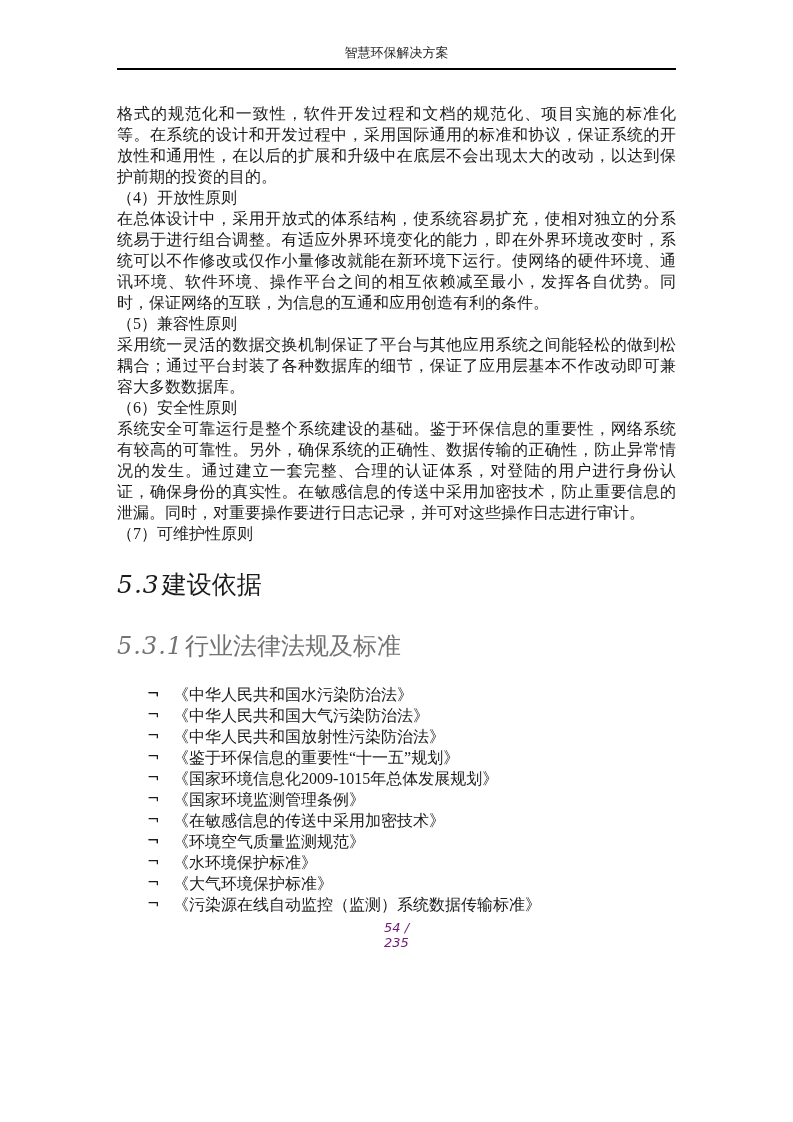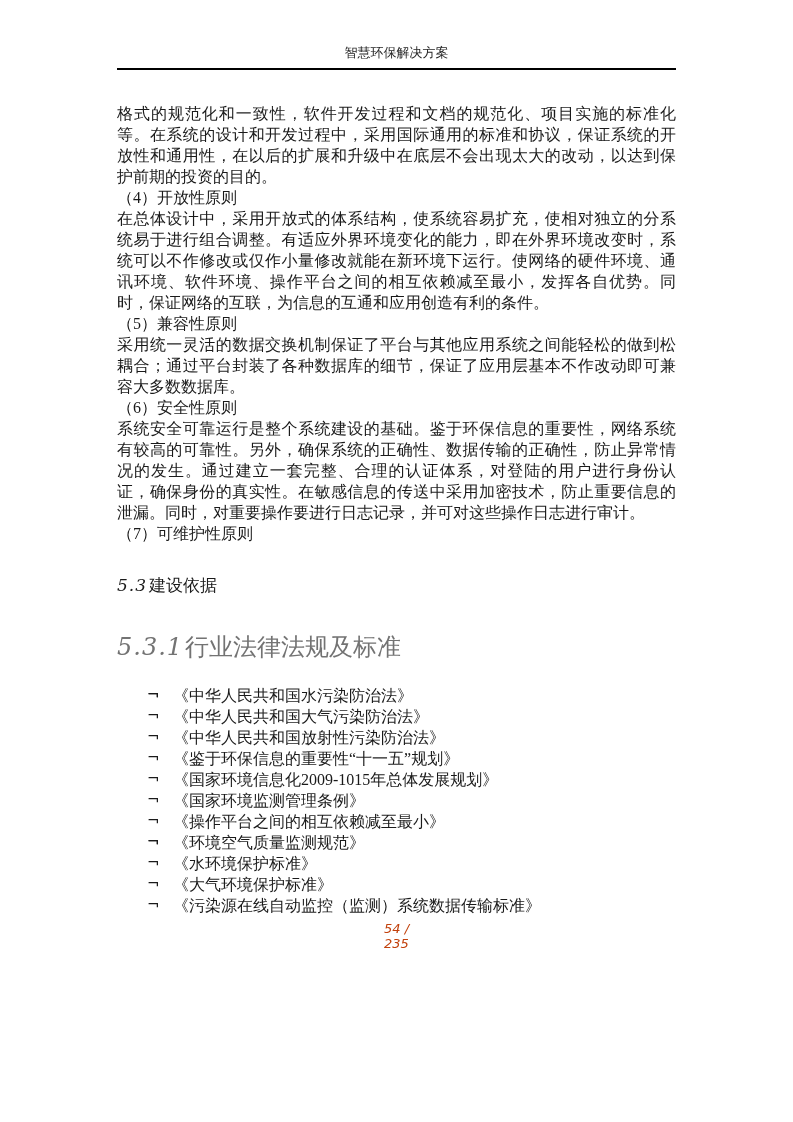--- a/index.html
+++ b/index.html
@@ -28,21 +28,21 @@
     font-size: 16px;
     line-height: 21px;
     text-align: justify;
     text-justify: inter-ideograph;
     word-break: break-all;
   }
 
   h2.sec2 {
     margin: 26px 0 0 0;
     font-weight: normal;
-    font-size: 17px;
+    font-size: 25px;
     line-height: 30px;
     color: #1a1a1a;
   }
   h3.sec3 {
     margin: 33px 0 0 0;
     font-weight: normal;
     font-size: 24px;
     line-height: 27px;
     color: #737373;
   }
@@ -70,21 +70,21 @@
     font-size: 15px;
   }
 
   .page-footer {
     margin-top: 5px;
     text-align: center;
     font-family: "DejaVu Sans", sans-serif;
     font-style: italic;
     font-size: 13px;
     line-height: 15px;
-    color: #c2410c;
+    color: #701a75;
   }
 </style>
 </head>
 <body>
 
 <div class="page">
 
   <div class="doc-header">
     <span>智慧环保解决方案</span>
   </div>
@@ -109,21 +109,21 @@
   </h3>
 
   <ul class="law-list">
     <li><span class="bullet">¬</span></li>
     <li><span class="bullet">¬</span><span>《中华人民共和国水污染防治法》</span></li>
     <li><span class="bullet">¬</span><span>《中华人民共和国大气污染防治法》</span></li>
     <li><span class="bullet">¬</span><span>《中华人民共和国放射性污染防治法》</span></li>
     <li><span class="bullet">¬</span><span>《鉴于环保信息的重要性“十一五”规划》</span></li>
     <li><span class="bullet">¬</span><span>《国家环境信息化2009-1015年总体发展规划》</span></li>
     <li><span class="bullet">¬</span><span>《国家环境监测管理条例》</span></li>
-    <li><span class="bullet">¬</span><span>《操作平台之间的相互依赖减至最小》</span></li>
+    <li><span class="bullet">¬</span><span>《在敏感信息的传送中采用加密技术》</span></li>
     <li><span class="bullet">¬</span></li>
     <li><span class="bullet">¬</span><span>《环境空气质量监测规范》</span></li>
     <li><span class="bullet">¬</span><span>《水环境保护标准》</span></li>
     <li><span class="bullet">¬</span><span>《大气环境保护标准》</span></li>
     <li><span class="bullet">¬</span><span>《污染源在线自动监控（监测）系统数据传输标准》</span></li>
   </ul>
 
   <div class="page-footer">
     <div>54 /</div>
     <div>235</div>

